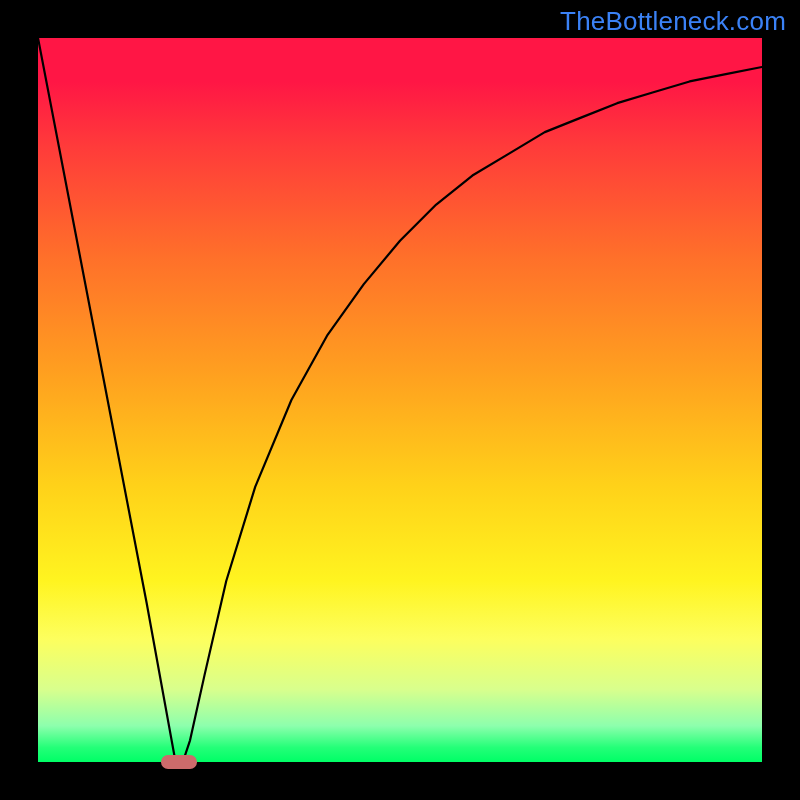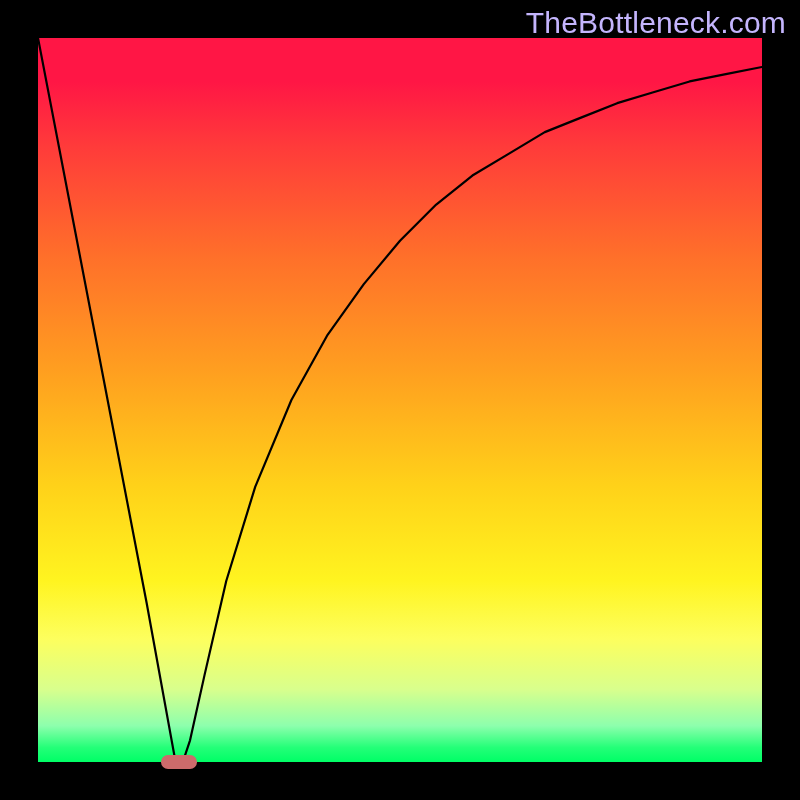--- a/index.html
+++ b/index.html
@@ -51,22 +51,22 @@
     width: 36px;
     height: 14px;
     border-radius: 7px;
     background: #cc6b6b;
     transform: translate(-50%, -50%);
   }
   .watermark {
     position: absolute;
     top: 6px;
     right: 14px;
-    color: #c4b5fd;
-    font-size: 30px;
+    color: #3b82f6;
+    font-size: 26px;
     letter-spacing: 0.2px;
     font-weight: 500;
   }
 </style>
 </head>
 <body>
 
 <div class="frame">
   <div class="plot-area">
     <svg class="curve" viewBox="0 0 724 724" preserveAspectRatio="none">

